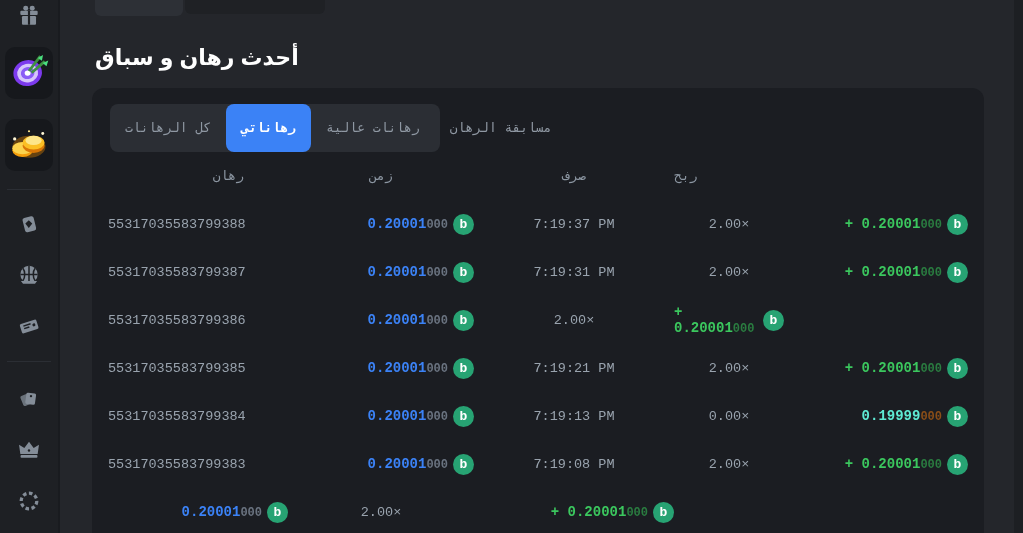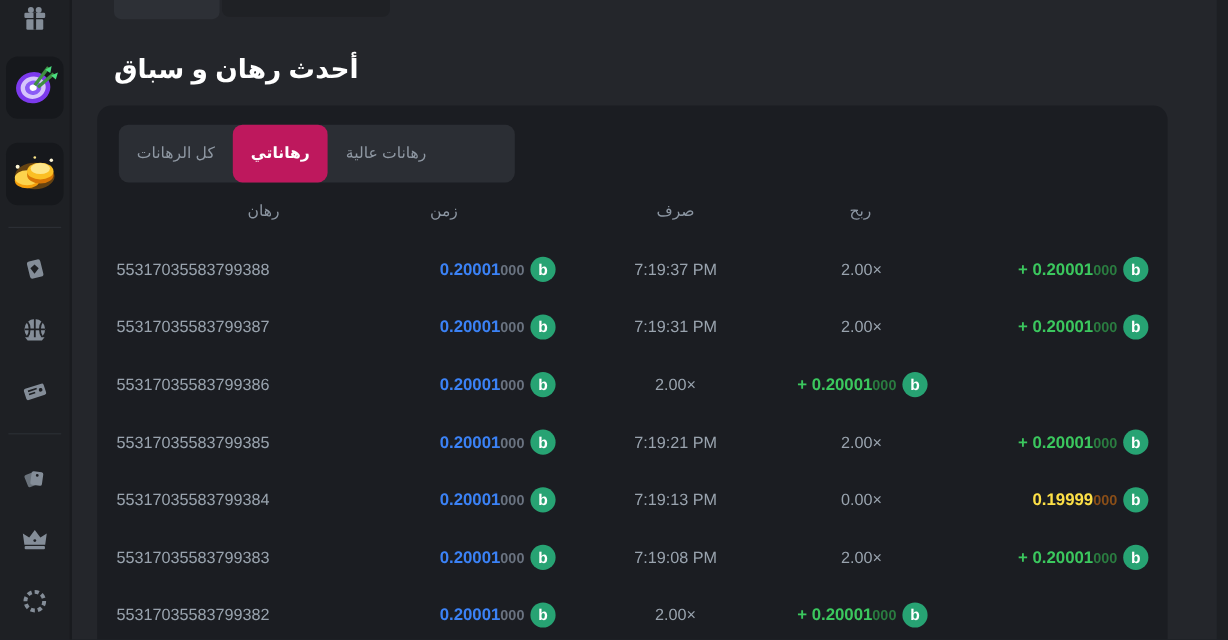--- a/index.html
+++ b/index.html
@@ -29,54 +29,54 @@
   .top-tab-a{position:absolute;left:95px;top:0;width:88px;height:16px;background:#2d3036;border-radius:0 0 6px 6px;}
   .top-tab-b{position:absolute;left:185px;top:0;width:140px;height:14px;background:#1f2125;border-radius:0 0 6px 6px;}
   .scroll-gutter{position:absolute;right:0;top:0;width:9px;height:533px;background:#1d1f23;}
   
   .page-title{
     position:absolute;left:95px;top:45px;color:#ffffff;
     font-size:22px;font-weight:700;direction:rtl;
   }
   
   .panel{
-    position:absolute;left:81px;top:88px;width:892px;height:445px;
+    position:absolute;left:92px;top:88px;width:892px;height:445px;
     background:#1b1d22;border-radius:12px 12px 0 0;
-    box-sizing:border-box;padding:16px 16px 0 16px;
+    box-sizing:border-box;padding:16px 16px 0 16px;font-family:Liberation Mono, monospace;
   }
   .tabstrip{
     width:330px;height:48px;background:#2b2e34;border-radius:8px;
     display:flex;align-items:stretch;margin-left:2px;
   }
   .tab{
     display:flex;align-items:center;justify-content:center;
     padding:0 15px;font-size:13px;color:#8f98a3;border-radius:8px;
     cursor:pointer;white-space:nowrap;direction:rtl;
   }
-  .tab.active{background:#be185d;color:#ffffff;font-weight:700;}
+  .tab.active{background:#3b82f6;color:#ffffff;font-weight:700;}
   
   .table{margin-top:0;}
   .tr{
     display:grid;height:48px;align-items:center;
     grid-template-columns:180px 186px 200px 110px 1fr;
   }
   .th{color:#8c96a2;font-size:13px;font-weight:400;direction:rtl;}
   .td{font-size:13.5px;color:#99a3ae;}
   .c-id{text-align:left;}
   .c-bet{display:flex;justify-content:flex-end;align-items:center;gap:5px;}
   .c-time{text-align:center;}
   .c-payout{text-align:center;}
   .c-profit{display:flex;justify-content:flex-end;align-items:center;gap:5px;}
   .th.c-bet{display:block;text-align:right;padding-right:44px;}
-  .th.c-profit{display:block;text-align:center;padding-right:2px;}
+  .th.c-profit{display:block;text-align:left;padding-right:2px;}
   .amt-main{color:#3b82f6;font-weight:700;font-size:14px;}
   .amt-sub{color:#6a7380;font-weight:700;font-size:12px;}
   .profit.win .amt-main{color:#3bc75e;}
   .profit.win .amt-sub{color:#2a7c40;}
-  .profit.loss .amt-main{color:#fde047;}
+  .profit.loss .amt-main{color:#5eead4;}
   .profit.loss .amt-sub{color:#8a4e18;}
   .coin{
     width:21px;height:21px;border-radius:50%;background:#27a373;
     color:#fff;font-weight:700;font-size:13px;line-height:21px;
     display:inline-flex;align-items:center;justify-content:center;flex:none;
   }
 </style>
 </head>
 <body>
 
@@ -200,20 +200,21 @@
 <div class="top-tab-b"></div>
 <div class="scroll-gutter"></div>
 
 <div class="page-title">أحدث رهان و سباق</div>
 
 <div class="panel">
   <div class="tabstrip">
     <div class="tab">كل الرهانات</div>
     <div class="tab active">رهاناتي</div>
     <div class="tab">رهانات عالية</div>
+    <div class="tab">مسابقة الرهان</div>
   </div>
 
   <div class="table">
     <div class="tr">
       <div class="th c-bet">رهان</div>
       <div class="th c-time">زمن</div>
       <div class="th c-payout">صرف</div>
       <div class="th c-profit">ربح</div>
     </div>
     <div>
@@ -288,21 +289,20 @@
       <span class="coin">b</span>
     </div>
     <div class="td c-time">7:19:08 PM</div>
     <div class="td c-payout">2.00×</div>
     <div class="td c-profit profit win">
       <span><span class="amt-main">+ 0.20001</span><span class="amt-sub">000</span></span>
       <span class="coin">b</span>
     </div>
   </div>
         <div class="tr">
-    <div class="td c-id">55317035583799382</div>
     <div class="td c-bet">
       <span><span class="amt-main">0.20001</span><span class="amt-sub">000</span></span>
       <span class="coin">b</span>
     </div>
     <div class="td c-payout">2.00×</div>
     <div class="td c-profit profit win">
       <span><span class="amt-main">+ 0.20001</span><span class="amt-sub">000</span></span>
       <span class="coin">b</span>
     </div>
   </div>

